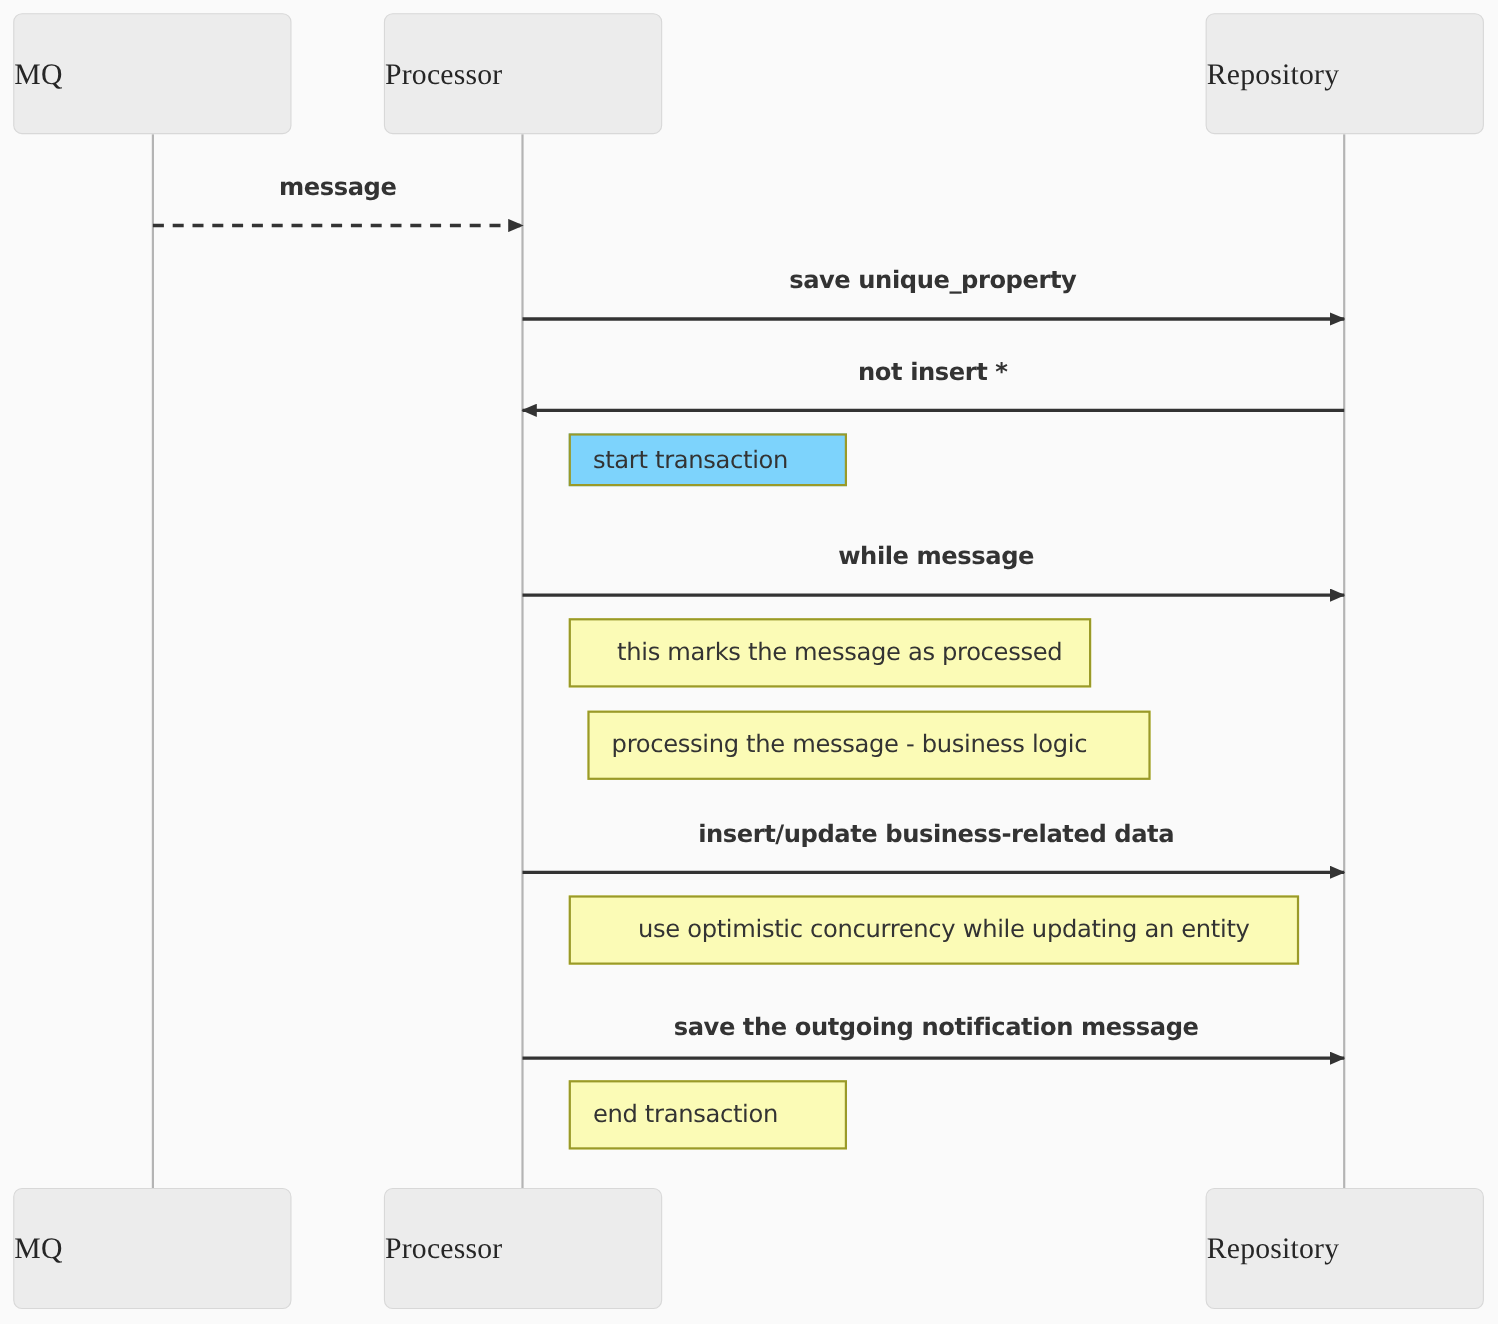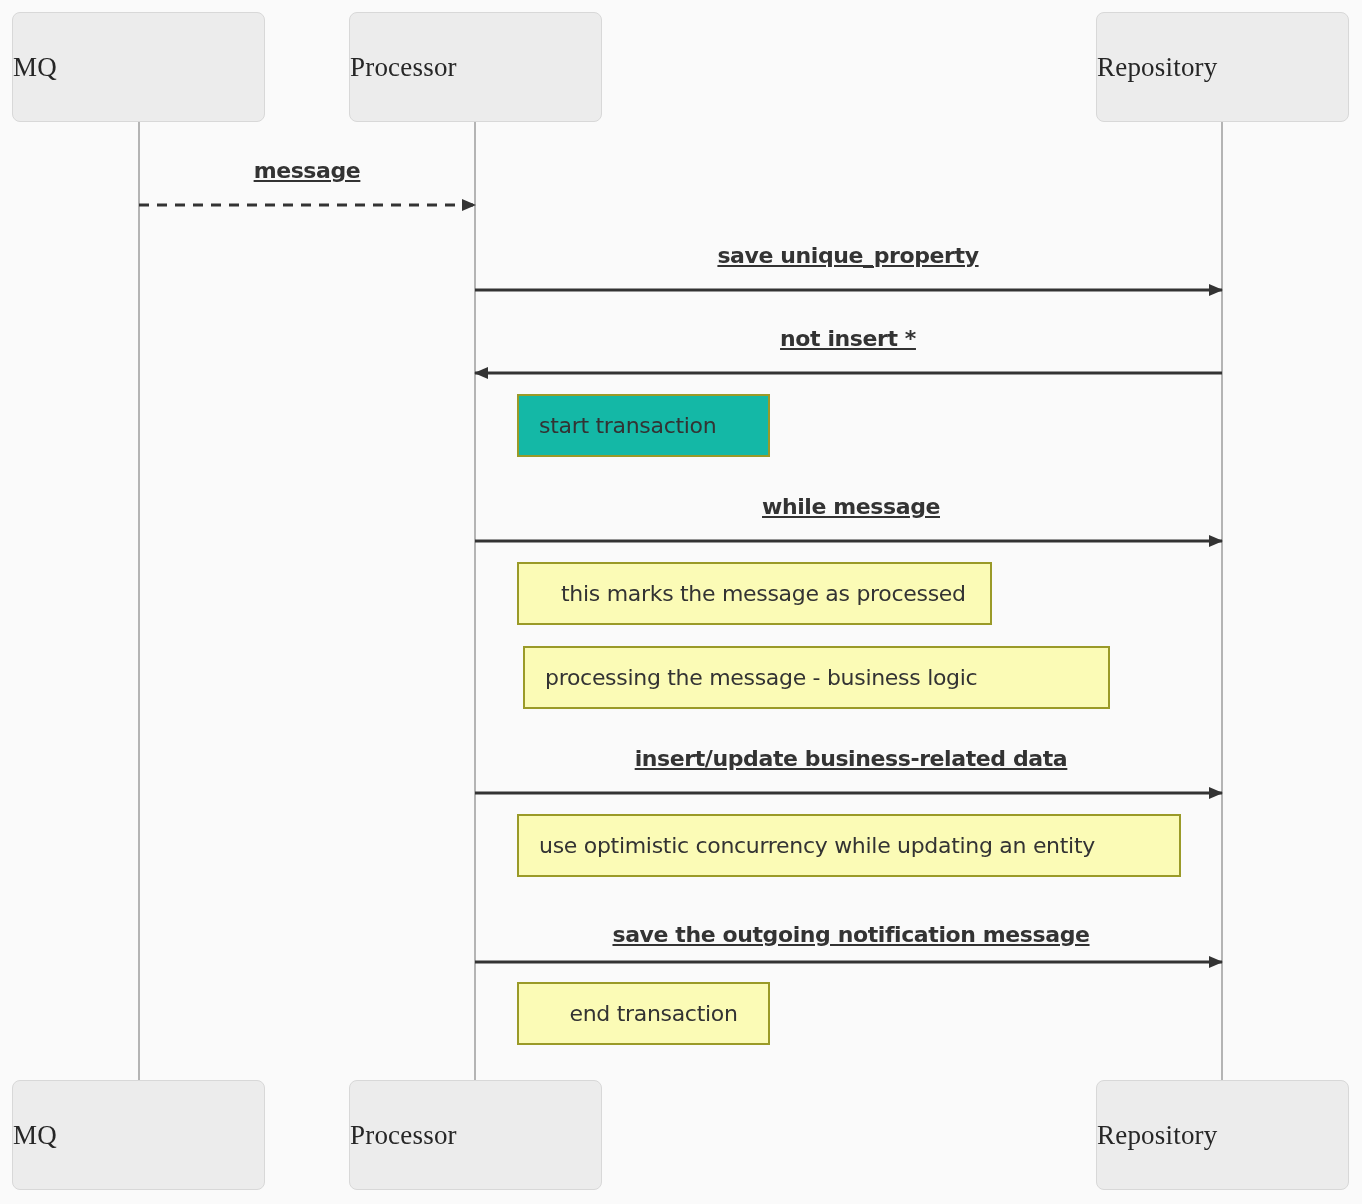--- a/index.html
+++ b/index.html
@@ -48,21 +48,20 @@
   .msg-label {
     position: absolute;
     font-family: "DejaVu Sans", sans-serif;
     font-weight: bold;
     font-size: 22px;
     color: #333333;
     white-space: nowrap;
     transform: translateX(-50%);
     z-index: 4;
     letter-spacing: -0.4px;
-    text-decoration: underline;
   }
   
   .note-box {
     position: absolute;
     box-sizing: border-box;
     background: #fbfbb6;
     border: 2px solid #9a9a28;
     display: flex;
     align-items: center;
     z-index: 4;
@@ -110,33 +109,33 @@
         <span class="participant-label">MQ</span>
       </div>
       <div class="participant-box" style="left: 349px; top: 12px; width: 253px; height: 110px;">
         <span class="participant-label">Processor</span>
       </div>
       <div class="participant-box" style="left: 1096px; top: 12px; width: 253px; height: 110px;">
         <span class="participant-label">Repository</span>
       </div>
     </div>
   <div id="notes">
-      <div class="note-box" style="left: 517px; top: 394px; width: 253px; height: 63px; background: #14b8a6; border-color: rgb(154, 154, 40);">
+      <div class="note-box" style="left: 517px; top: 394px; width: 253px; height: 48px; background: #7dd3fc; border-color: rgb(154, 154, 40);">
         <span class="note-text">start transaction</span>
       </div>
       <div class="note-box" style="left: 517px; top: 562px; width: 475px; height: 63px; background: rgb(251, 251, 182); border-color: rgb(154, 154, 40); padding-left: 22px;">
         <span class="note-text">this marks the message as processed</span>
       </div>
-      <div class="note-box" style="left: 523px; top: 646px; width: 587px; height: 63px; background: rgb(251, 251, 182); border-color: rgb(154, 154, 40);">
+      <div class="note-box" style="left: 534px; top: 646px; width: 512px; height: 63px; background: rgb(251, 251, 182); border-color: rgb(154, 154, 40);">
         <span class="note-text">processing the message - business logic</span>
       </div>
-      <div class="note-box" style="left: 517px; top: 814px; width: 664px; height: 63px; background: rgb(251, 251, 182); border-color: rgb(154, 154, 40);">
+      <div class="note-box" style="left: 517px; top: 814px; width: 664px; height: 63px; background: rgb(251, 251, 182); border-color: rgb(154, 154, 40); padding-left: 41px;">
         <span class="note-text">use optimistic concurrency while updating an entity</span>
       </div>
-      <div class="note-box" style="left: 517px; top: 982px; width: 253px; height: 63px; background: rgb(251, 251, 182); border-color: rgb(154, 154, 40); justify-content: center;">
+      <div class="note-box" style="left: 517px; top: 982px; width: 253px; height: 63px; background: rgb(251, 251, 182); border-color: rgb(154, 154, 40);">
         <span class="note-text">end transaction</span>
       </div>
     </div>
   <div id="labels">
       <div class="msg-label" style="left: 307px; top: 158px;">message</div>
       <div class="msg-label" style="left: 848px; top: 243px;">save unique_property</div>
       <div class="msg-label" style="left: 848px; top: 326px;">not insert *</div>
       <div class="msg-label" style="left: 851px; top: 494px;">while message</div>
       <div class="msg-label" style="left: 851px; top: 746px;">insert/update business-related data</div>
       <div class="msg-label" style="left: 851px; top: 922px;">save the outgoing notification message</div>

